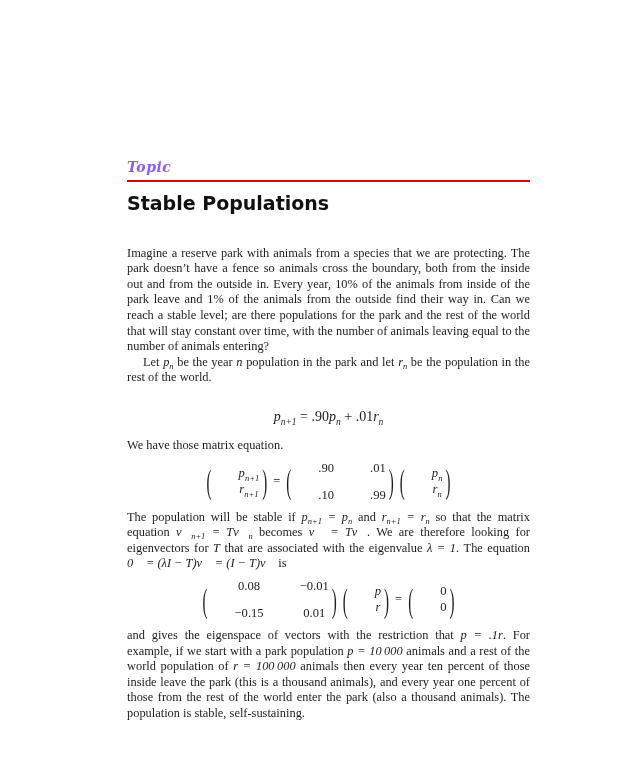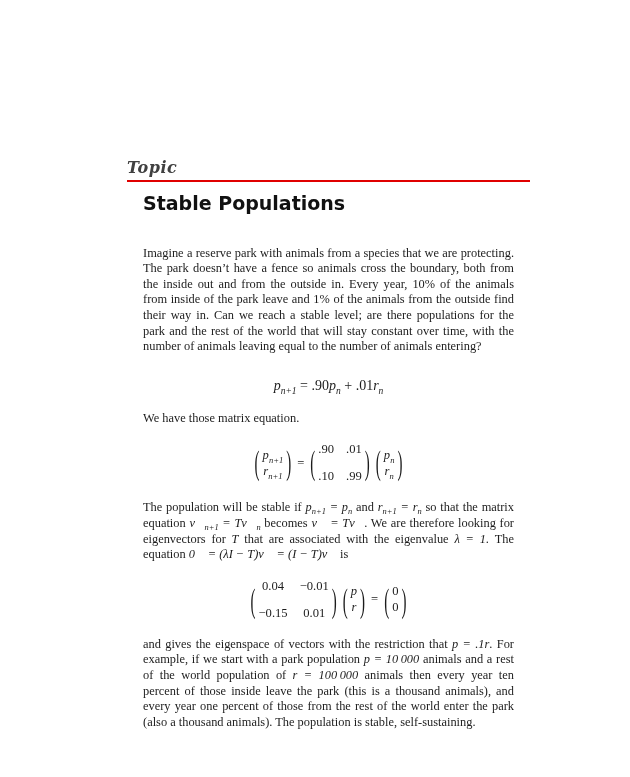--- a/index.html
+++ b/index.html
@@ -16,40 +16,40 @@
     position: absolute;
     left: 127px;
     top: 157px;
     width: 403px;
   }
   .topic-label {
     display: block;
     font-family: "DejaVu Serif", serif;
     font-style: italic;
     font-weight: 700;
-    font-size: 16px;
+    font-size: 14px;
     line-height: 21px;
-    color: #404040;
+    color: #8b5cf6;
     letter-spacing: 0.5px;
   }
   .topic-rule {
     height: 1.6px;
     background: #e00000;
     margin-top: 2px;
   }
   .doc-title {
-    margin: 10px 0 0 16px;
+    margin: 10px 0 0 0;
     font-family: "DejaVu Sans", "Liberation Sans", sans-serif;
     font-weight: 700;
     font-size: 19px;
     line-height: 22px;
     color: #111111;
   }
   p.body {
-    margin: 16px;
+    margin: 0;
     font-size: 12.4px;
     line-height: 15.6px;
     text-align: justify;
   }
   p.body.first { margin-top: 32px; }
   p.body.indent { text-indent: 16px; }
   .mi { font-style: italic; }
   sub { font-size: 0.68em; line-height: 0; }
   .display-eq {
     text-align: center;
@@ -85,37 +85,38 @@
     row-gap: 1px;
   }
   .cells.grid2 {
     display: grid;
     grid-template-columns: auto auto;
     column-gap: 14px;
     row-gap: 1px;
     justify-items: center;
     gap: 12px;
   }
-  .cell { line-height: 15px; white-space: nowrap; }
+  .cell { line-height: 15px; white-space: nowrap; margin-left: 24px; }
   .eqsign { margin: 0 5px; }
   .mat-gap { width: 4px; }
 </style>
 </head>
 <body>
 
 <div class="page">
   <div class="content">
 
     <span class="topic-label">Topic</span>
     <div class="topic-rule"></div>
 
     <h1 class="doc-title">Stable Populations</h1>
 
     <p class="body first">Imagine a reserve park with animals from a species that we are protecting. The park doesn’t have a fence so animals cross the boundary, both from the inside out and from the outside in. Every year, 10% of the animals from inside of the park leave and 1% of the animals from the outside find their way in. Can we reach a stable level; are there populations for the park and the rest of the world that will stay constant over time, with the number of animals leaving equal to the number of animals entering?</p>
 
+    <p class="body indent">Let <span class="mi">p<sub>n</sub></span> be the year <span class="mi">n</span> population in the park and let <span class="mi">r<sub>n</sub></span> be the population in the rest of the world.</p>
 
     <div class="display-eq">
       <div class="eqline"><span class="mi">p<sub>n+1</sub></span> = .90<span class="mi">p<sub>n</sub></span> + .01<span class="mi">r<sub>n</sub></span></div>
     </div>
 
     <p class="body">We have those matrix equation.</p>
 
     <div class="eqrow">
       <span class="pmat">
         <span class="paren">(</span>
@@ -146,21 +147,21 @@
         <span class="paren">)</span>
       </span>
     </div>
 
     <p class="body">The population will be stable if <span class="mi">p<sub>n+1</sub> = p<sub>n</sub></span> and <span class="mi">r<sub>n+1</sub> = r<sub>n</sub></span> so that the matrix equation <span class="mi">v⃗<sub>n+1</sub> = Tv⃗<sub>n</sub></span> becomes <span class="mi">v⃗ = Tv⃗</span>. We are therefore looking for eigenvectors for <span class="mi">T</span> that are associated with the eigenvalue <span class="mi">λ = 1</span>. The equation <span class="mi">0⃗ = (λI − T)v⃗ = (I − T)v⃗</span> is</p>
 
     <div class="eqrow">
       <span class="pmat">
         <span class="paren">(</span>
         <span class="cells grid2">
-          <span class="cell">0.04</span>
+          <span class="cell">0.08</span>
           <span class="cell">−0.01</span>
           <span class="cell">−0.15</span>
           <span class="cell">0.01</span>
         </span>
         <span class="paren">)</span>
       </span>
       <span class="mat-gap"></span>
       <span class="pmat">
         <span class="paren">(</span>
         <span class="cells col">

